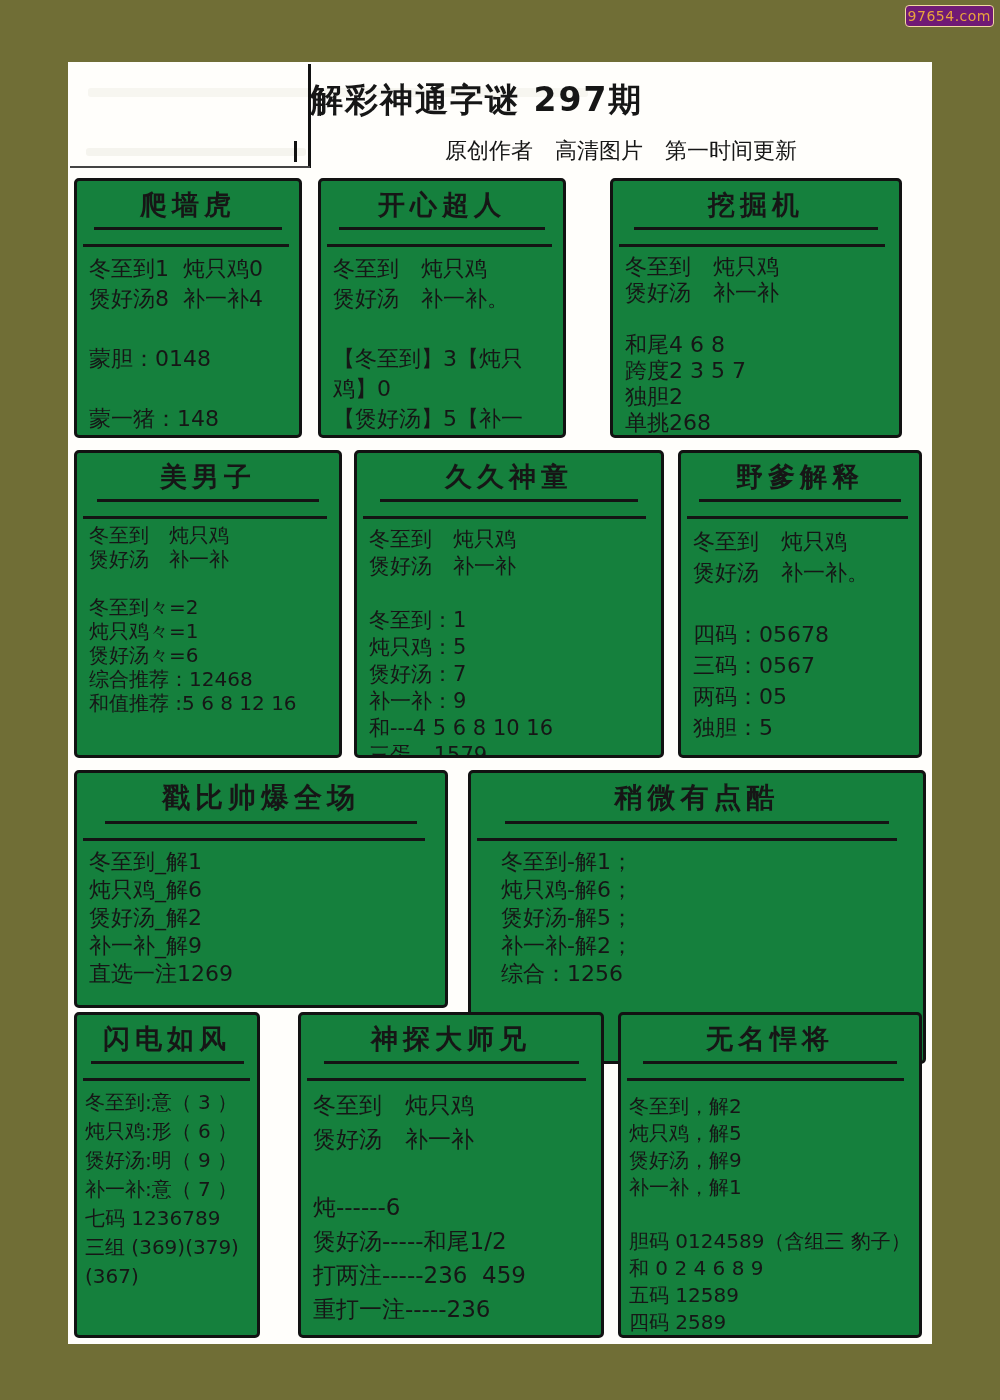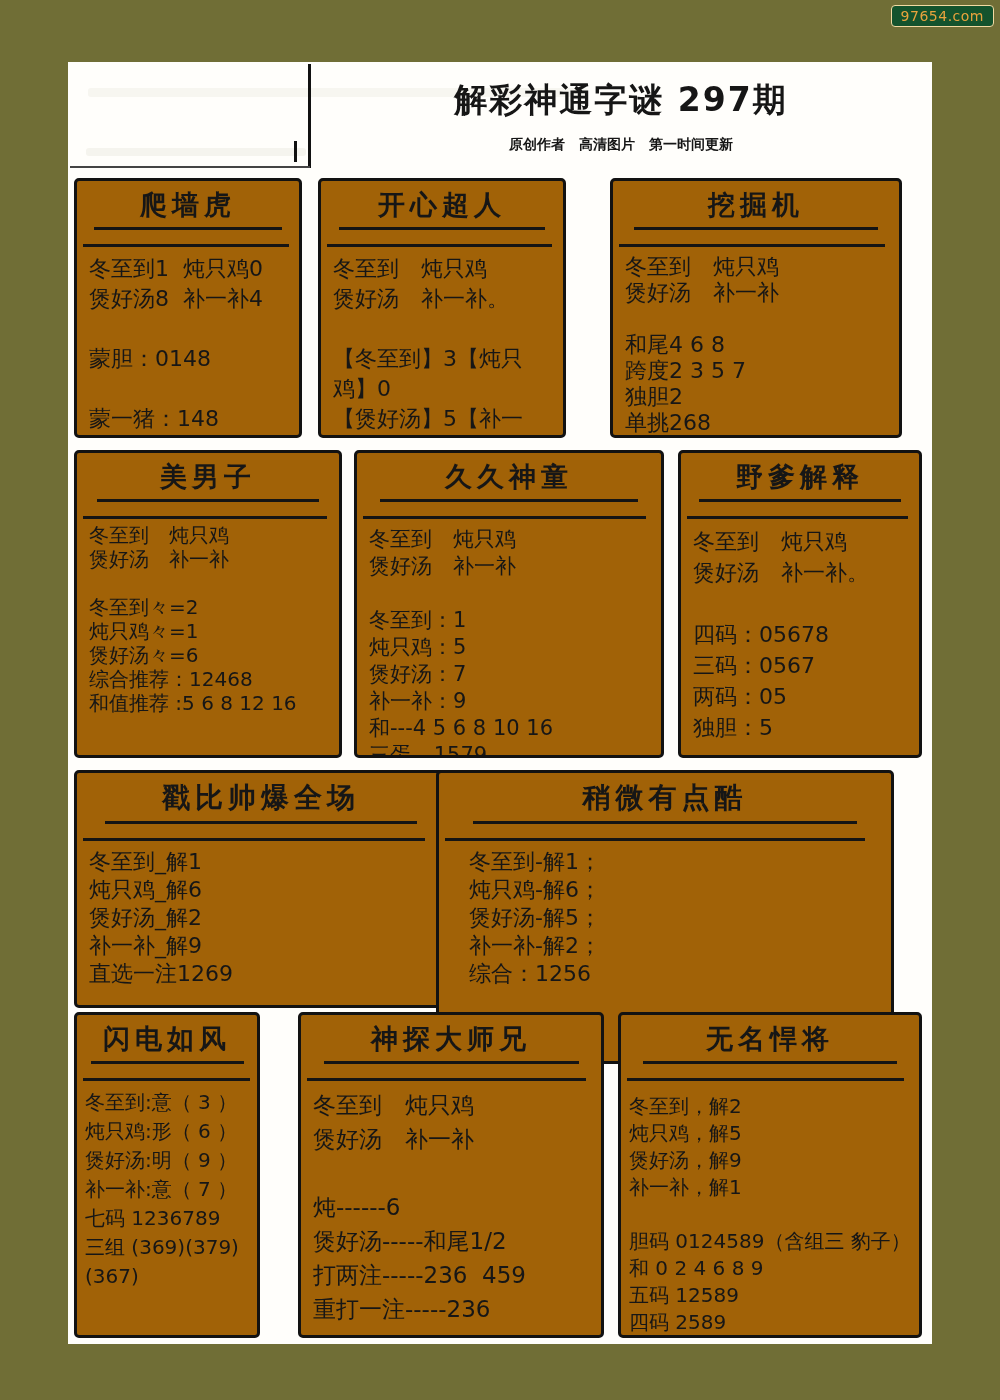--- a/index.html
+++ b/index.html
@@ -4,53 +4,53 @@
 <style>
   html,body{margin:0;padding:0}
   body{
     width:1000px;height:1400px;position:relative;overflow:hidden;
     background:#706e36;
     font-family:"DejaVu Sans",sans-serif;color:#161616;
   }
   .page{position:absolute;left:68px;top:62px;width:864px;height:1282px;background:#fffefb}
   
   .wm{
-    position:absolute;right:6px;top:5px;background:#14532d;border:1px solid #f2d9a2;
-    border-radius:4px;padding:2px 9px;font-size:14px;color:#e8a33d;letter-spacing:.5px;
+    position:absolute;right:6px;top:5px;background:#701a75;border:1px solid #f2d9a2;
+    border-radius:4px;padding:2px 2px;font-size:14px;color:#e8a33d;letter-spacing:.5px;
   }
   
-  .hdr-title{position:absolute;left:310px;top:78px;width:622px;text-align:center;
+  .hdr-title{position:absolute;left:310px;top:78px;width:622px;
     font-size:33px;font-weight:700;letter-spacing:2px}
   .hdr-sub{position:absolute;left:310px;top:136px;width:622px;text-align:center;
-    font-size:14px;font-weight:700}
+    font-size:22px;font-weight:400}
   .hdr-divider{position:absolute;left:308px;top:64px;width:3px;height:104px;background:#111}
   .hdr-bottom{position:absolute;left:70px;top:166px;width:240px;height:2px;background:#444}
   .hdr-tick{position:absolute;left:294px;top:141px;width:3px;height:21px;background:#111}
   .smudge{position:absolute;background:#efede6;border-radius:3px}
   .sm1{left:88px;top:88px;width:500px;height:9px;opacity:.5}
   .sm2{left:86px;top:148px;width:220px;height:8px;opacity:.6}
   
-  .gbox{position:absolute;background:#a16207;border:3px solid #121212;border-radius:5px;
+  .gbox{position:absolute;background:#15803d;border:3px solid #121212;border-radius:5px;
     box-sizing:border-box;overflow:hidden}
   .g-title{text-align:center;font-weight:700;letter-spacing:5px;padding-top:6px;font-size:27px}
   .t-line{height:3px;background:#141414;margin:4px auto 0;width:85%}
   .s-line{height:3px;background:#141414;margin:14px auto 0 6px;width:93%}
   .g-body{padding:7px 8px 16px 12px;overflow:hidden}
   .g-ln{white-space:pre-wrap}
   .g-ln:empty::before{content:"\00a0"}
   
   .b0{left:74px;top:178px;width:228px;height:260px}   .b0 .g-body{font-size:22px;line-height:30px}
   .b1{left:318px;top:178px;width:248px;height:260px}  .b1 .g-body{font-size:22px;line-height:30px}
   .b2{left:610px;top:178px;width:292px;height:260px}  .b2 .g-body{font-size:22px;line-height:26px}
   .b3{left:74px;top:450px;width:268px;height:308px}   .b3 .g-body{font-size:20px;line-height:24px;padding-top:4px}
   .b4{left:354px;top:450px;width:310px;height:308px}  .b4 .g-body{font-size:21px;line-height:27px}
   .b5{left:678px;top:450px;width:244px;height:308px}  .b5 .g-body{font-size:22px;line-height:31px}
   .b6{left:74px;top:770px;width:374px;height:238px}   .b6 .g-body{font-size:22px;line-height:28px}
   .b6 .g-title,.b7 .g-title{font-size:28px}
-  .b7{left:436px;top:770px;width:458px;height:294px}  .b7 .g-body{font-size:22px;line-height:28px;padding-left:30px}
+  .b7{left:468px;top:770px;width:458px;height:294px}  .b7 .g-body{font-size:22px;line-height:28px;padding-left:30px}
   .b8{left:74px;top:1012px;width:186px;height:326px}  .b8 .g-body{font-size:20px;line-height:29px;padding-left:8px}
   .b9{left:298px;top:1012px;width:306px;height:326px} .b9 .g-body{font-size:23px;line-height:34px}
   .b10{left:618px;top:1012px;width:304px;height:326px}.b10 .g-body{font-size:20px;line-height:27px;padding:12px 6px 0 8px}
 </style>
 </head>
 <body>
 
 <div class="page"></div>
 
 <div class="wm">97654.com</div>

